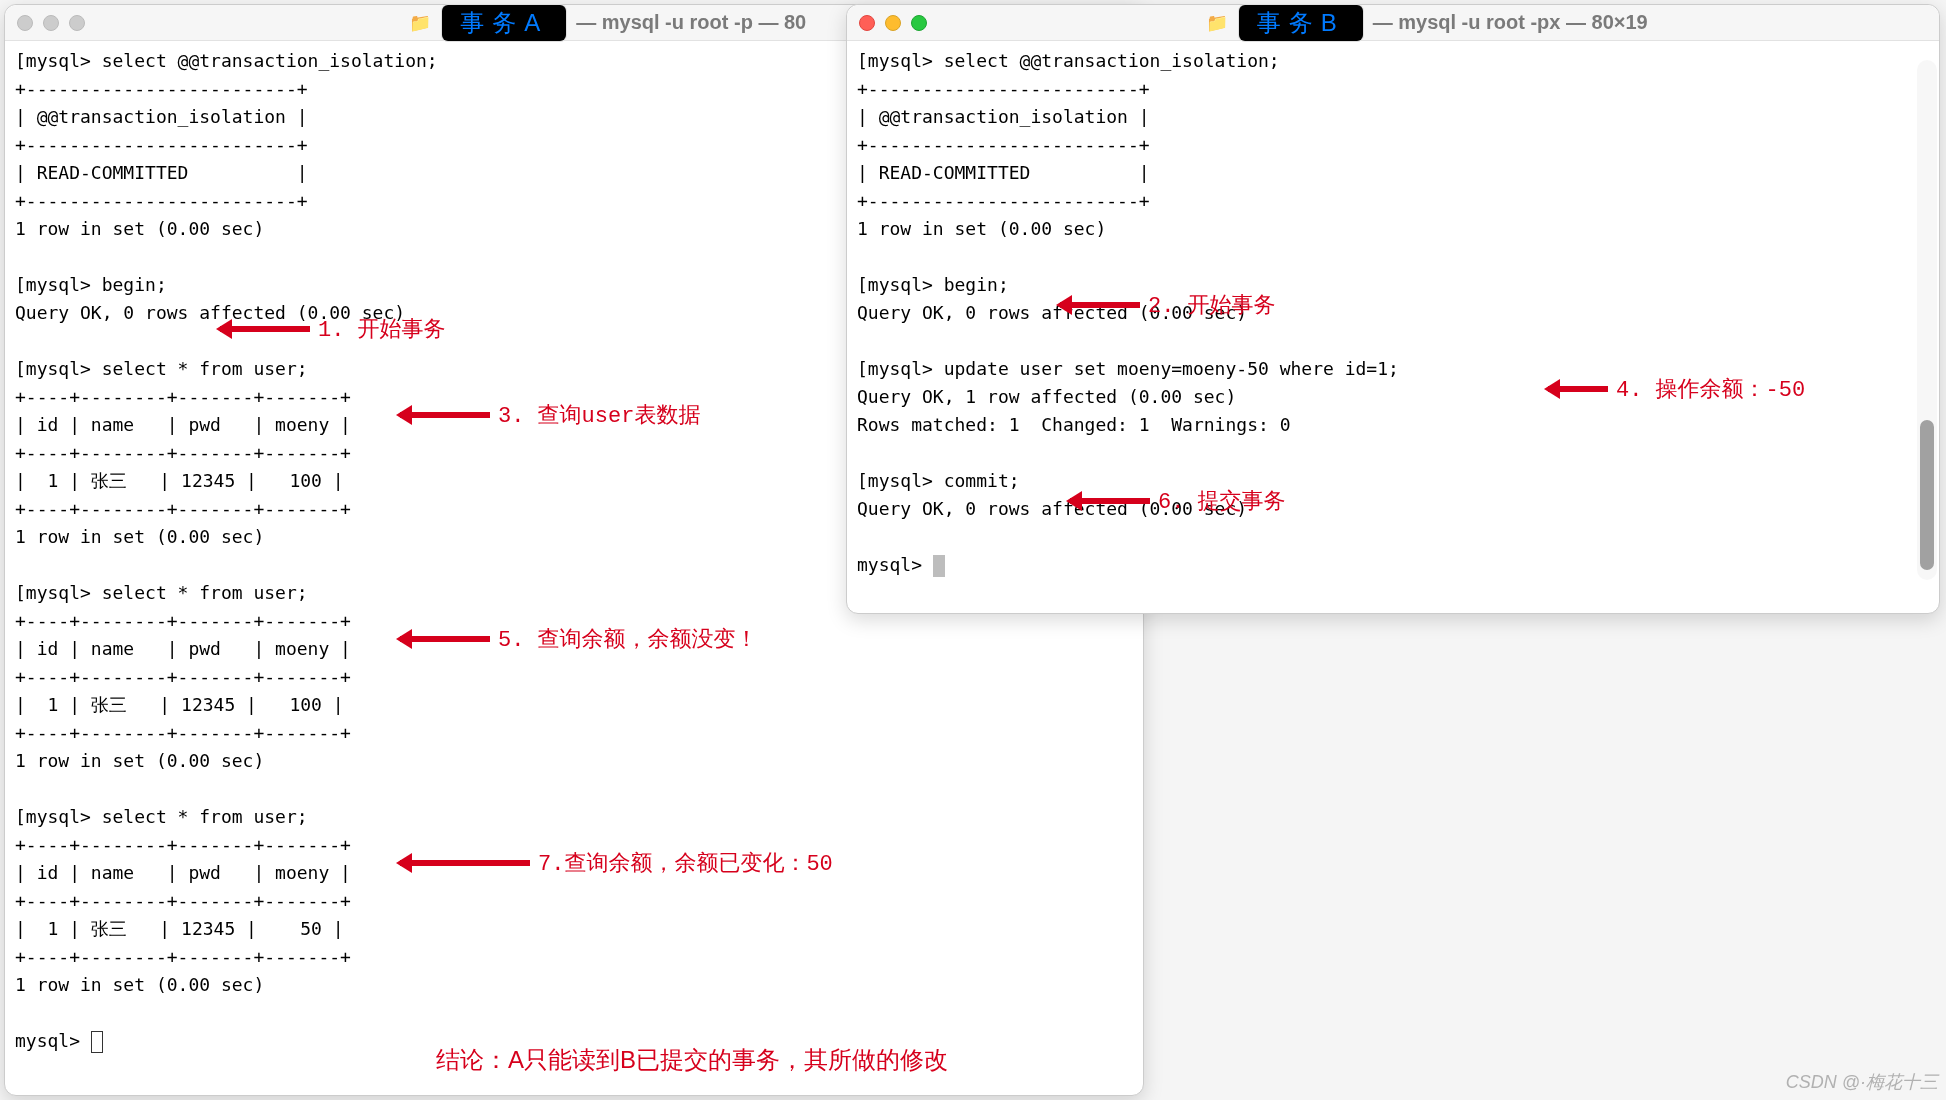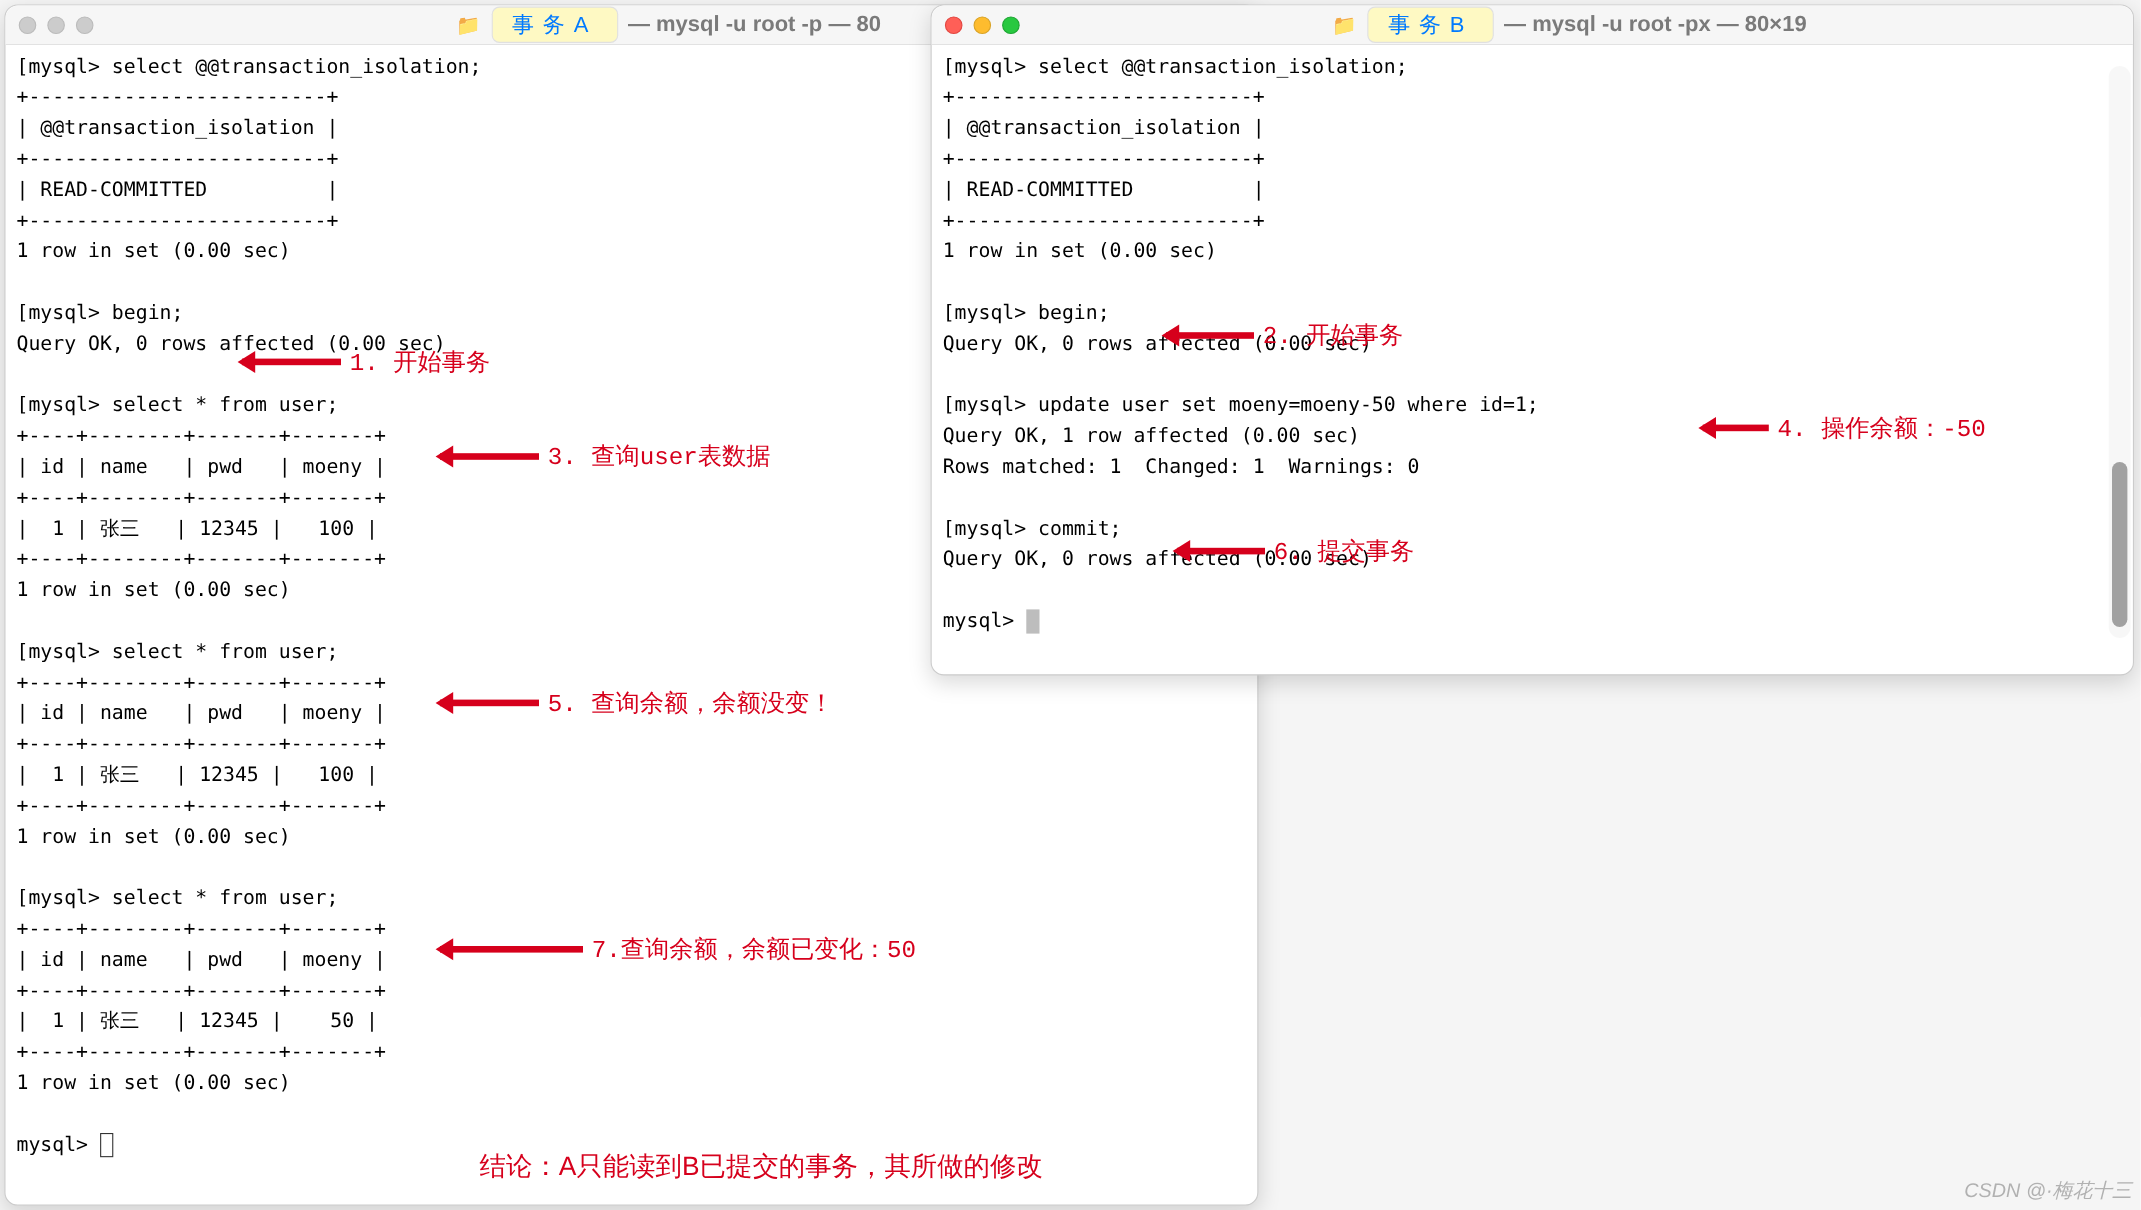--- a/index.html
+++ b/index.html
@@ -48,28 +48,28 @@
     display: flex;
     align-items: center;
     justify-content: center;
     gap: 10px;
     font-family: -apple-system, "Helvetica Neue", Arial, sans-serif;
     font-size: 20px;
     color: #555;
   }
   .folder-icon { color: #5aa7e6; font-size: 18px; }
   .tab-pill {
-    background: #fef9c3;
+    background: #000000;
     border-radius: 6px;
     padding: 2px 18px;
     box-shadow: 0 0 0 1px #e0e0e0;
     color: #007aff;
     font-weight: 500;
     letter-spacing: 8px;
-    font-size: 20px;
+    font-size: 24px;
   }
   .title-rest { color: #7a7a7a; font-weight: 600; }
   .term-body {
     flex: 1;
     padding: 6px 10px 10px 10px;
     font-size: 18px;
     line-height: 28px;
     color: #000;
     white-space: pre;
     position: relative;

